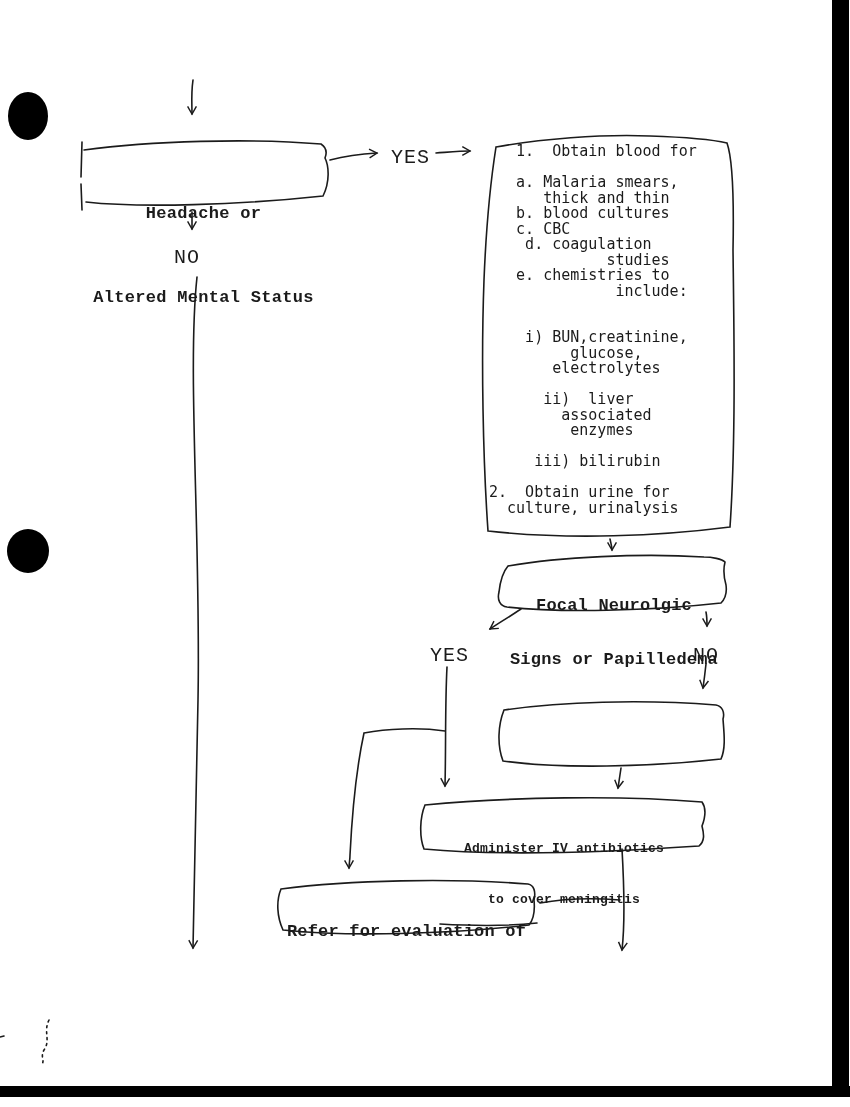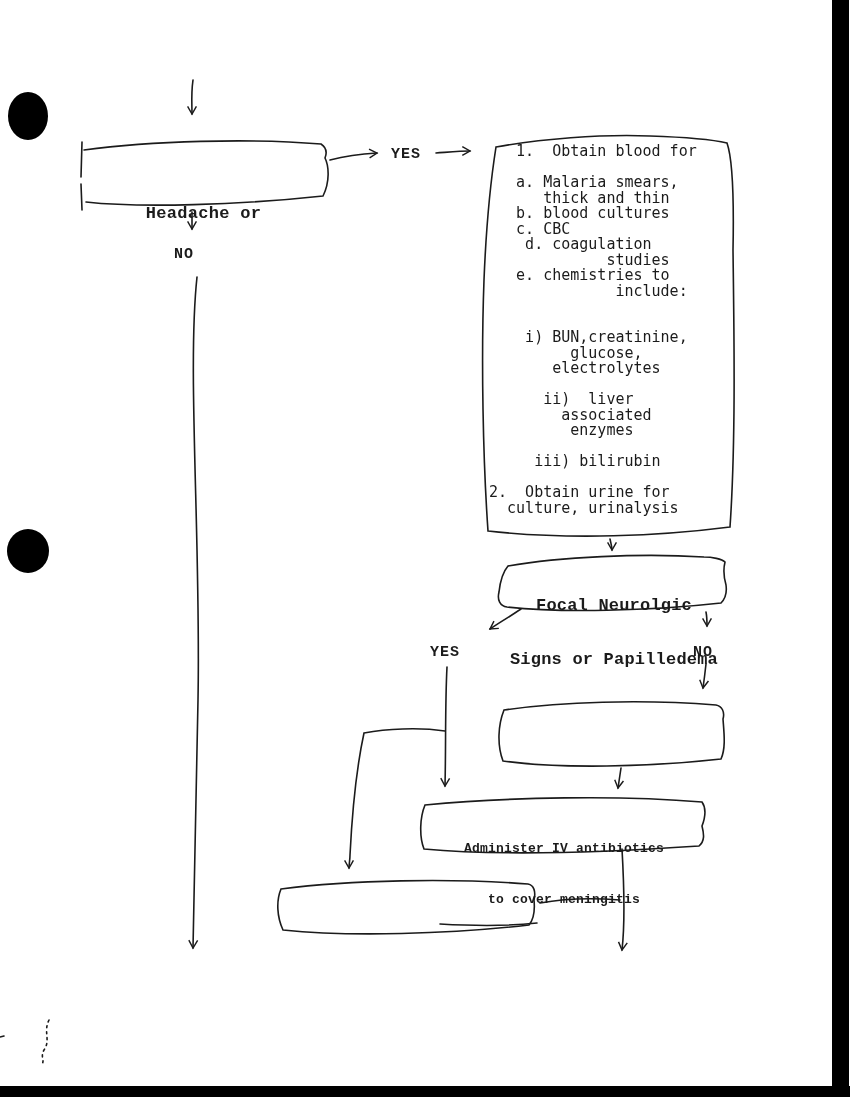--- a/index.html
+++ b/index.html
@@ -3,21 +3,21 @@
 <meta charset="utf-8">
 <style>
   html,body { margin:0; padding:0; background:#e8e8e8; }
   .page {
     position:relative; width:850px; height:1107px; background:#ffffff;
     font-family:"Liberation Mono","DejaVu Sans Mono",monospace;
     color:#1b1b1b; overflow:hidden;
   }
   svg.layer { position:absolute; left:0; top:0; }
   .txt { position:absolute; white-space:pre; }
-  .label { font-size:15px; font-weight:700; letter-spacing:1px; }
+  .label { font-size:20px; font-weight:400; letter-spacing:1px; }
   .boxtext { text-align:center; font-weight:700; }
   .headache-text { left:80px; top:144px; width:247px; line-height:28px; font-size:17px; letter-spacing:0.3px;text-align:center; }
   .blood-text { left:489px; top:144px; font-size:15px; line-height:15.5px; font-weight:400; }
   .focal-text { left:498px; top:561px; width:232px; line-height:18px; font-size:17px; letter-spacing:0.2px;text-align:center; }
   .lp-text { left:497px; top:707px; width:226px; line-height:17px; font-size:16px; letter-spacing:0.4px; }
   .abx-text { left:418px; top:806px; width:292px; line-height:17px; font-size:13px; letter-spacing:0.2px; }
   .refer-text { left:275px; top:889px; width:263px; line-height:17px; font-size:17px; letter-spacing:0.2px; }
   .yes-top { left:391px; top:146px; }
   .no-top  { left:174px; top:246px; }
   .yes-mid { left:430px; top:644px; }
@@ -66,20 +66,21 @@
     </g>
 
     <ellipse cx="28" cy="116" rx="20" ry="24" fill="#000000"></ellipse>
     <ellipse cx="28" cy="551" rx="21" ry="22" fill="#000000"></ellipse>
     <rect x="832" y="0" width="17" height="1097" fill="#000000"></rect>
     <rect x="0" y="1086" width="850" height="11" fill="#000000"></rect>
   </svg>
 
   <div class="txt boxtext headache-text">
     <div>Headache or</div>
+    <div>Altered Mental Status</div>
   </div>
 
   <div class="txt label yes-top">YES</div>
   <div class="txt label no-top">NO</div>
 
   <pre class="txt blood-text" style="margin:0;">   1.  Obtain blood for
 
    a. Malaria smears,
       thick and thin
    b. blood cultures
@@ -111,15 +112,16 @@
   <div class="txt label yes-mid">YES</div>
   <div class="txt label no-mid">NO</div>
 
 
   <div class="txt boxtext abx-text">
     <div>Administer IV antibiotics</div>
     <div>to cover meningitis</div>
   </div>
 
   <div class="txt boxtext refer-text">
+    <div>Refer for evaluation of</div>
   </div>
 
 </div>
 
 </body></html>

